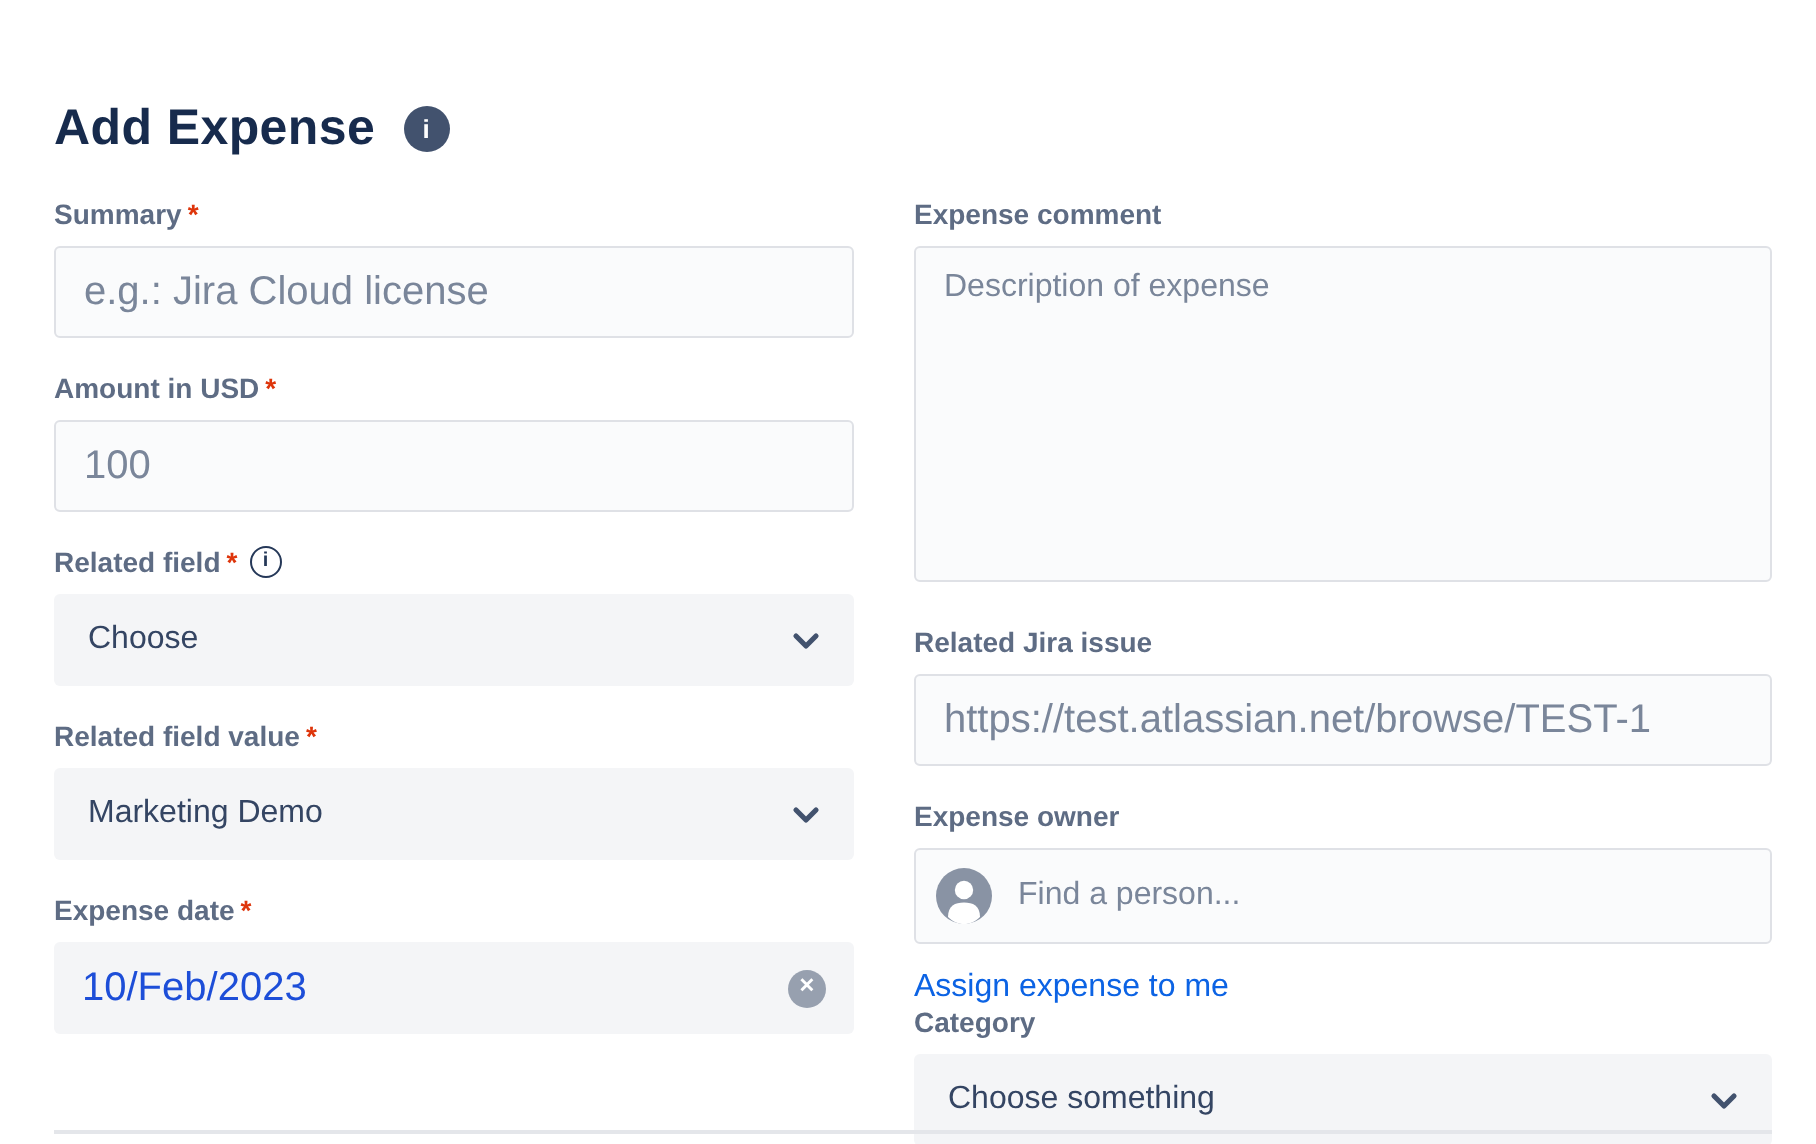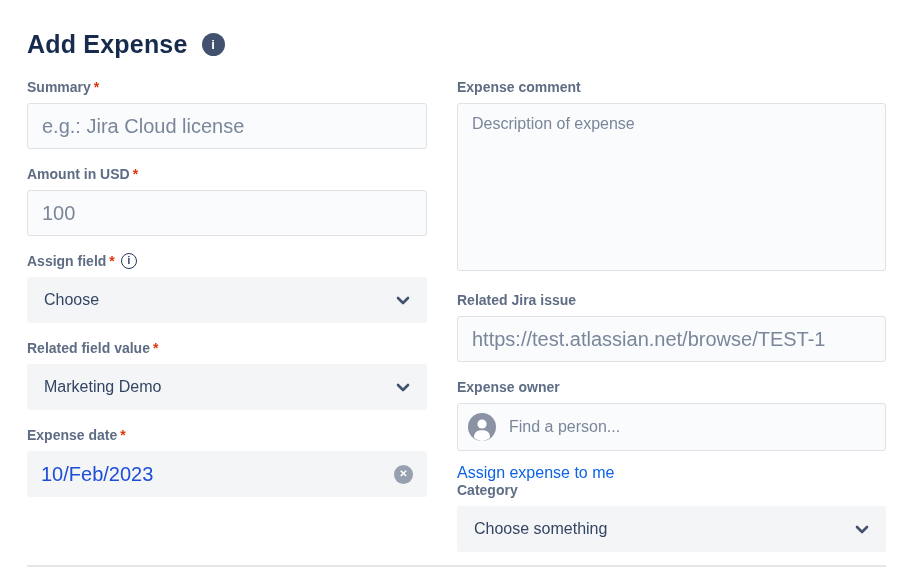--- a/index.html
+++ b/index.html
@@ -3,21 +3,21 @@
 <meta charset="utf-8">
 <style>
   * { margin:0; padding:0; box-sizing:border-box; }
   html,body { background:#ffffff; }
   .page {
     width:908px; height:572px; position:relative;
     background:#ffffff; overflow:hidden;
     padding:30px 22px 0 27px;
     font-family:"Liberation Sans", sans-serif;
   }
-  .title-row { display:flex; align-items:center; gap:14px; margin-bottom:20px; }
+  .title-row { display:flex; align-items:center; gap:14px; margin-bottom:20px;margin-top:20px; }
   .page-title { font-size:25px; font-weight:700; color:#172b4d; letter-spacing:.2px; }
   .info-badge {
     width:23px; height:23px; border-radius:50%; background:#42526e;
     color:#ffffff; font-size:13px; font-weight:700;
     display:flex; align-items:center; justify-content:center;
     cursor:pointer; flex:0 0 auto;
   }
   .form-grid { display:grid; grid-template-columns:400px 429px; column-gap:30px; align-items:start; }
   .field { margin-bottom:17px; }
   .label-row { display:flex; align-items:center; margin-bottom:8px; }
@@ -105,21 +105,21 @@
       <div class="field">
         <div class="label-row">
           <span class="field-label">Amount in USD</span>
           <span class="req">*</span>
         </div>
         <input class="text-input muted-value" type="text" value="100" style="">
       </div>
 
       <div class="field">
         <div class="label-row">
-          <span class="field-label">Assign field</span>
+          <span class="field-label">Related field</span>
           <span class="req">*</span>
           <span class="info-outline">i</span>
         </div>
         <div class="select-box">
           <span class="select-text">Choose</span>
           <span class="chevron">
             <svg width="14" height="9" viewBox="0 0 14 9">
                 <path d="M2 2 L7 7 L12 2" fill="none" stroke="#42526e" stroke-width="2.6" stroke-linecap="round" stroke-linejoin="round"></path>
               </svg>
           </span>

